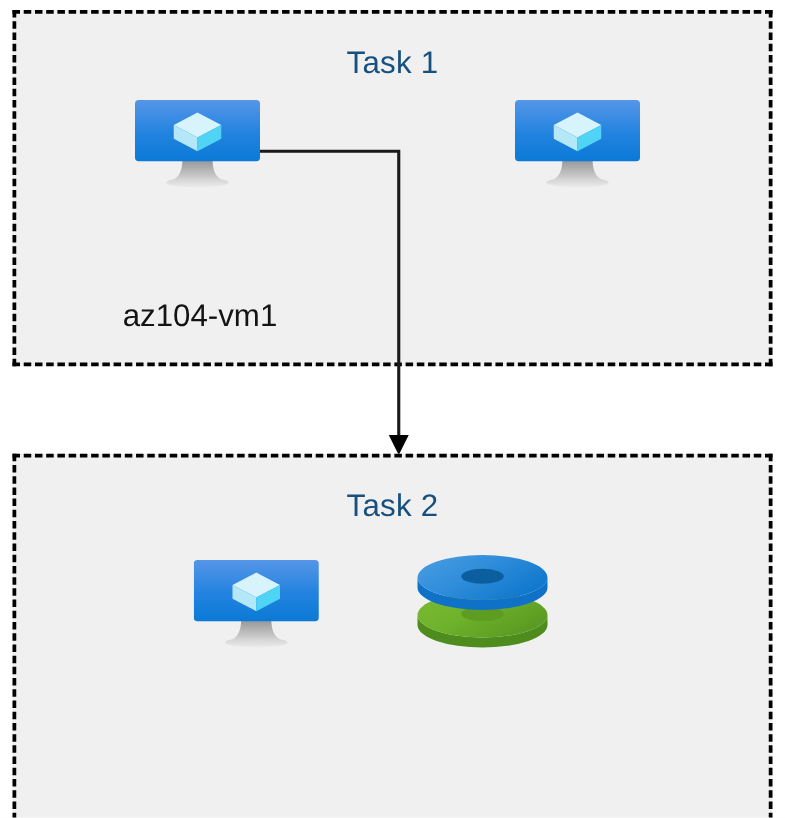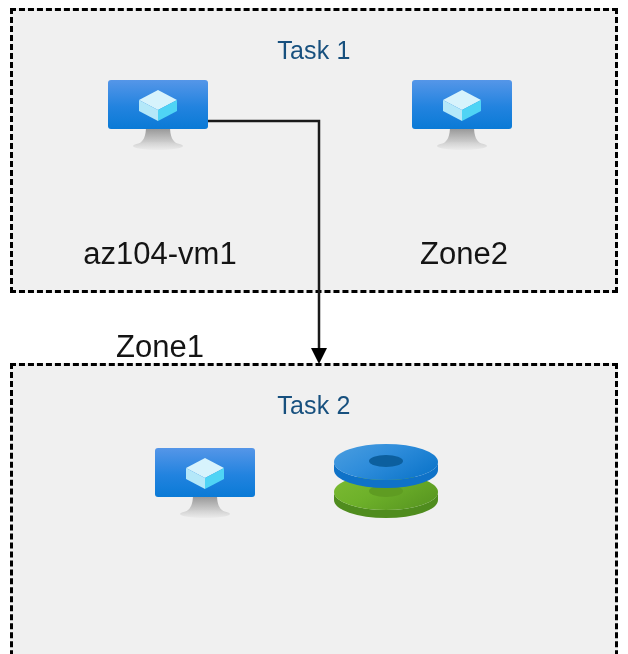--- a/index.html
+++ b/index.html
@@ -63,21 +63,21 @@
 
   
   .disk-icon { position: absolute; }
   .disk-icon svg { display: block; }
 
   
   .node-label {
     position: absolute;
     text-align: center;
     color: #141414;
-    font-size: 31px;
+    font-size: 25px;
     line-height: 31px;
     white-space: pre;
   }
 
   
   #connector {
     position: absolute;
     left: 0; top: 0;
     width: 628px;
     height: 654px;
@@ -119,21 +119,20 @@
       <g>
         <polygon points="50,10 69,20 50,30 31,20" fill="#d7f3fc"></polygon>
         <polygon points="31,20 50,30 50,41 31,31" fill="#b4e8f9"></polygon>
         <polygon points="69,20 69,31 50,41 50,30" fill="#4fd4f5"></polygon>
       </g>
     </svg>
   </div>
 
   <div class="node-label" style="left:58px; top:176px; width:204px;">
     <div>az104-vm1</div>
-    <div>Zone1</div>
   </div>
 
   <div class="vm-icon" style="left:412px; top:80px;">
     <svg width="104" height="75" viewBox="0 0 104 75" xmlns="http://www.w3.org/2000/svg" aria-hidden="true">
       <defs>
         <linearGradient id="scr2" x1="0" y1="0" x2="0" y2="1">
           <stop offset="0" stop-color="#5596e8"></stop>
           <stop offset="0.55" stop-color="#2283df"></stop>
           <stop offset="1" stop-color="#0a7ad6"></stop>
         </linearGradient>
@@ -151,21 +150,20 @@
       <rect x="0" y="0" width="100" height="49" rx="3" ry="3" fill="url(#scr2)"></rect>
       <g>
         <polygon points="50,10 69,20 50,30 31,20" fill="#d7f3fc"></polygon>
         <polygon points="31,20 50,30 50,41 31,31" fill="#b4e8f9"></polygon>
         <polygon points="69,20 69,31 50,41 50,30" fill="#4fd4f5"></polygon>
       </g>
     </svg>
   </div>
 
   <div class="node-label" style="left:362px; top:176px; width:204px;">
-    <div>Zone2</div>
   </div>
 
   <svg id="connector" viewBox="0 0 628 654" xmlns="http://www.w3.org/2000/svg">
     <path d="M208 121 L319 121 L319 350" fill="none" stroke="#1a1a1a" stroke-width="2.5"></path>
     <polygon points="319,364 311,348 327,348" fill="#000000"></polygon>
   </svg>
 
   <div class="group-box" id="task2-box">
     <div class="group-title" id="task2-title">Task 2</div>
   </div>

